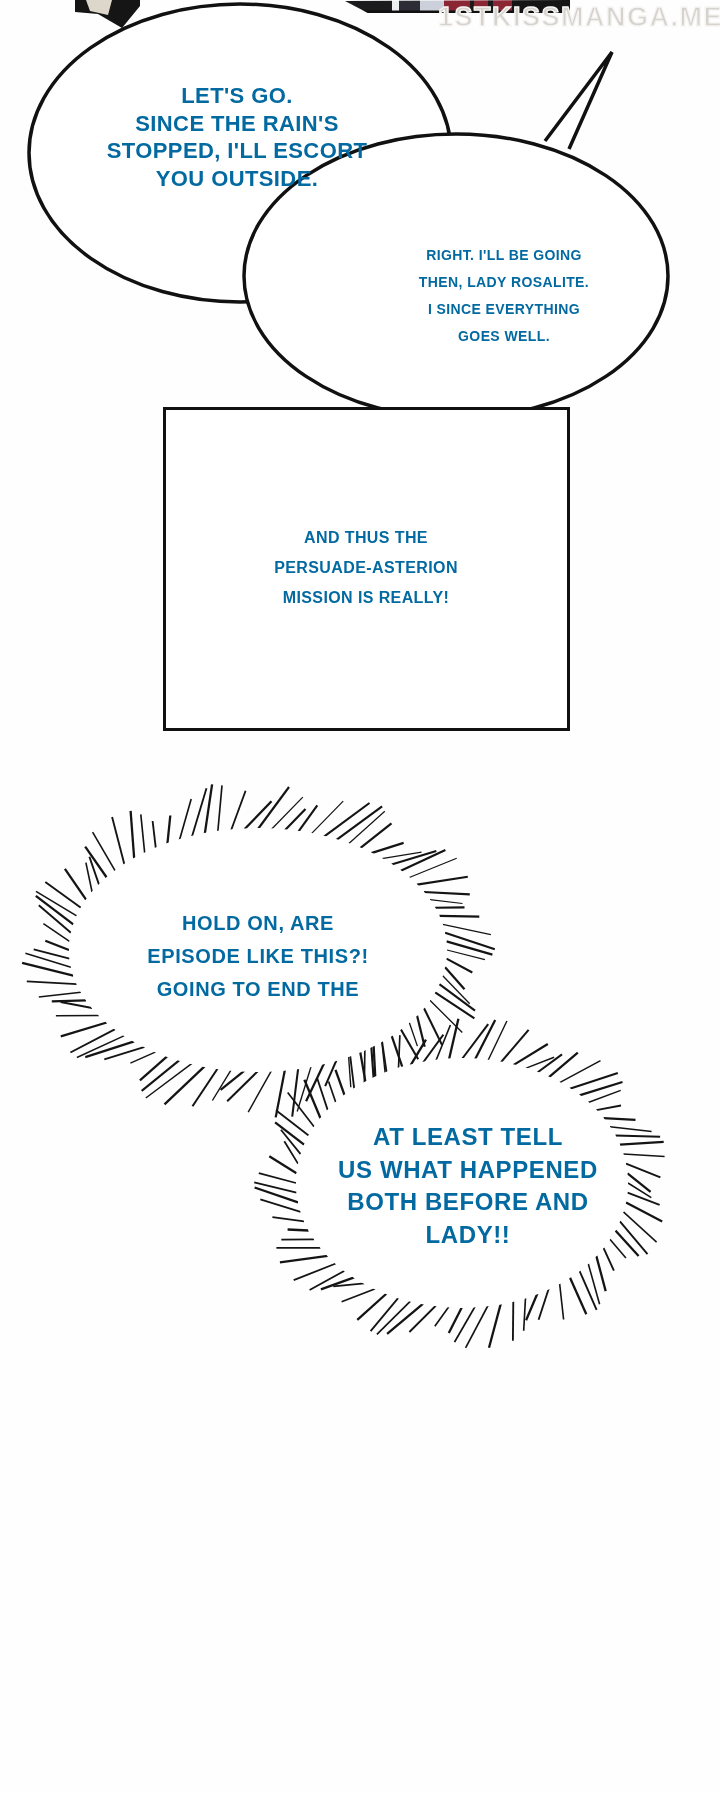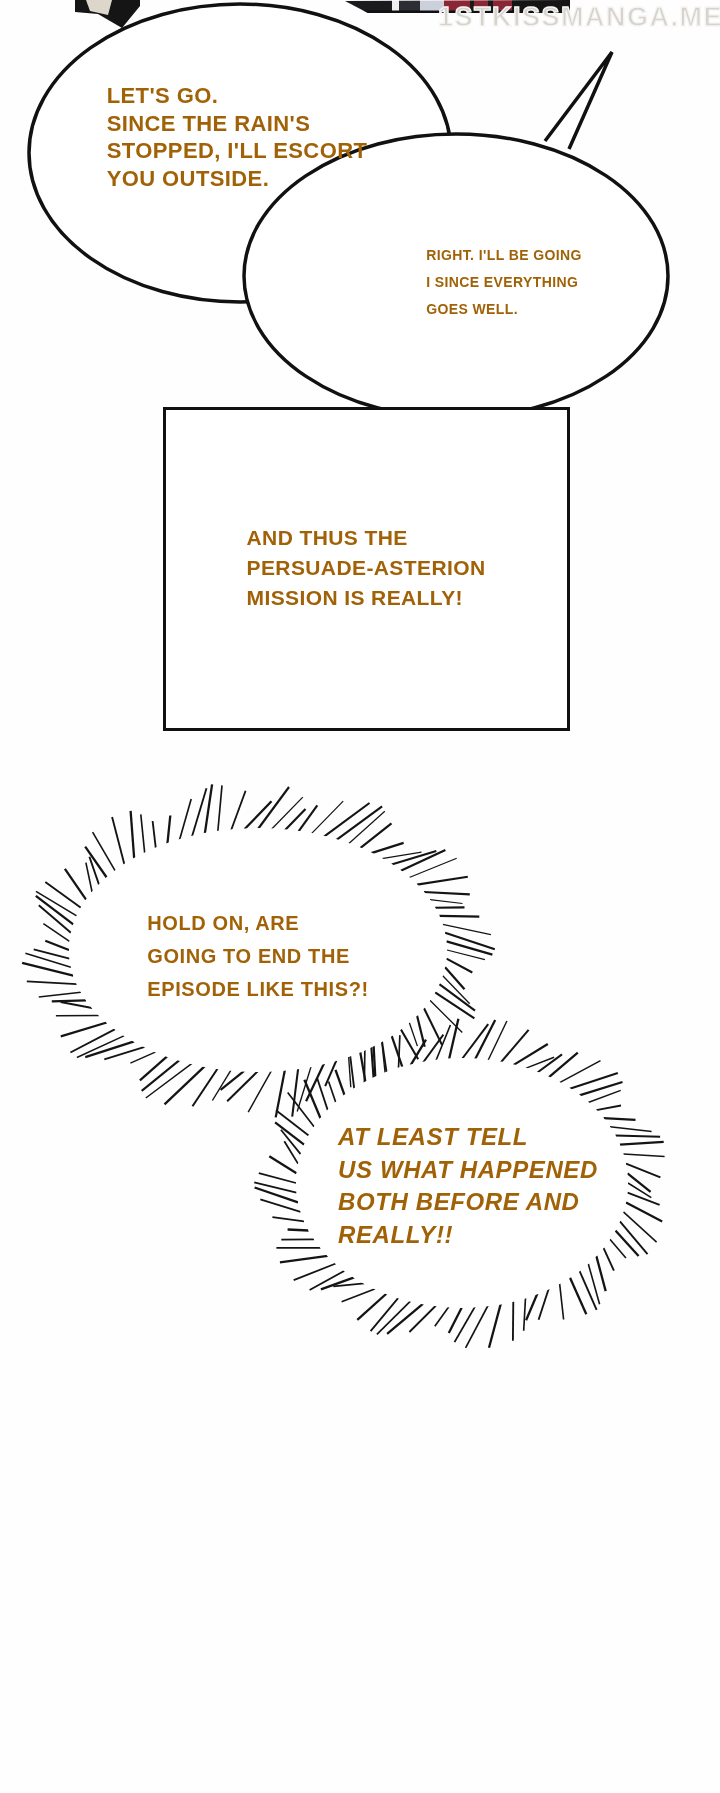--- a/index.html
+++ b/index.html
@@ -1,27 +1,27 @@
 <!DOCTYPE html>
 <html><head>
 <meta charset="utf-8">
 <style>
   html,body{margin:0;padding:0;background:#ffffff;}
   .page{position:relative;width:720px;height:1793px;background:#fefefe;overflow:hidden;
         font-family:"Liberation Sans","DejaVu Sans",sans-serif;}
   .art{position:absolute;left:0;top:0;width:720px;height:1793px;}
   .caption-box{position:absolute;left:163px;top:407px;width:407px;height:324px;
                border:3px solid #111;background:#ffffff;box-sizing:border-box;}
-  .txt{position:absolute;transform:translateX(-50%);text-align:left;font-weight:bold;
-       color:#a16207;white-space:nowrap;}
+  .txt{position:absolute;transform:translateX(-50%);text-align:center;font-weight:bold;
+       color:#0369a1;white-space:nowrap;}
   .b1{left:237px;top:82px;font-size:22px;line-height:27.5px;letter-spacing:.4px;}
   .b2{left:504px;top:242px;font-size:14px;line-height:27px;letter-spacing:.4px;}
-  .cap{left:366px;top:523px;font-size:21px;line-height:30px;letter-spacing:.4px;}
+  .cap{left:366px;top:523px;font-size:16px;line-height:30px;letter-spacing:.4px;}
   .bu1{left:258px;top:907px;font-size:20px;line-height:33px;letter-spacing:.6px;}
-  .bu2{left:468px;top:1121px;font-size:24px;line-height:32.5px;letter-spacing:.6px;font-style:italic;}
+  .bu2{left:468px;top:1121px;font-size:24px;line-height:32.5px;letter-spacing:.6px;}
   .wm{position:absolute;left:438px;top:2px;font-size:27px;font-weight:bold;letter-spacing:1.5px;
       color:#d6d3cf;-webkit-text-stroke:1.3px #f6f5f3;text-shadow:0 0 1px #ffffff;
       font-family:"Liberation Sans",sans-serif;white-space:nowrap;}
 </style>
 </head>
 <body>
 
 <div class="page">
 
   <svg class="art" viewBox="0 0 720 1793" xmlns="http://www.w3.org/2000/svg">
@@ -235,38 +235,39 @@
 
   <div class="txt b1">
     <div>LET'S GO.</div>
     <div>SINCE THE RAIN'S</div>
     <div>STOPPED, I'LL ESCORT</div>
     <div>YOU OUTSIDE.</div>
   </div>
 
   <div class="txt b2">
     <div>RIGHT. I'LL BE GOING</div>
+    <div>THEN, LADY ROSALITE.</div>
     <div>I SINCE EVERYTHING</div>
     <div>GOES WELL.</div>
   </div>
 
   <div class="txt cap">
     <div>AND THUS THE</div>
     <div>PERSUADE-ASTERION</div>
     <div>MISSION IS REALLY!</div>
   </div>
 
   <div class="txt bu1">
     <div>HOLD ON, ARE</div>
+    <div>EPISODE LIKE THIS?!</div>
     <div>GOING TO END THE</div>
-    <div>EPISODE LIKE THIS?!</div>
   </div>
 
   <div class="txt bu2">
     <div>AT LEAST TELL</div>
     <div>US WHAT HAPPENED</div>
     <div>BOTH BEFORE AND</div>
-    <div>REALLY!!</div>
+    <div>LADY!!</div>
   </div>
 
   <div class="wm">1STKISSMANGA.ME</div>
 
 </div>
 
 </body></html>

